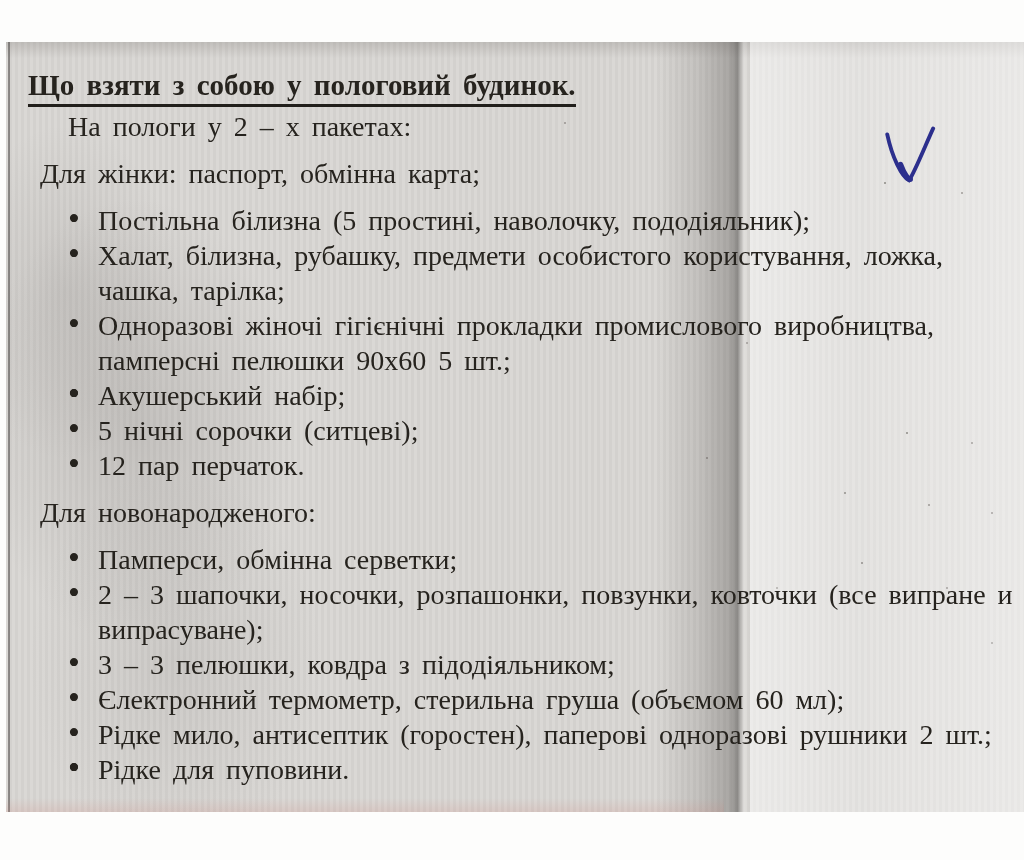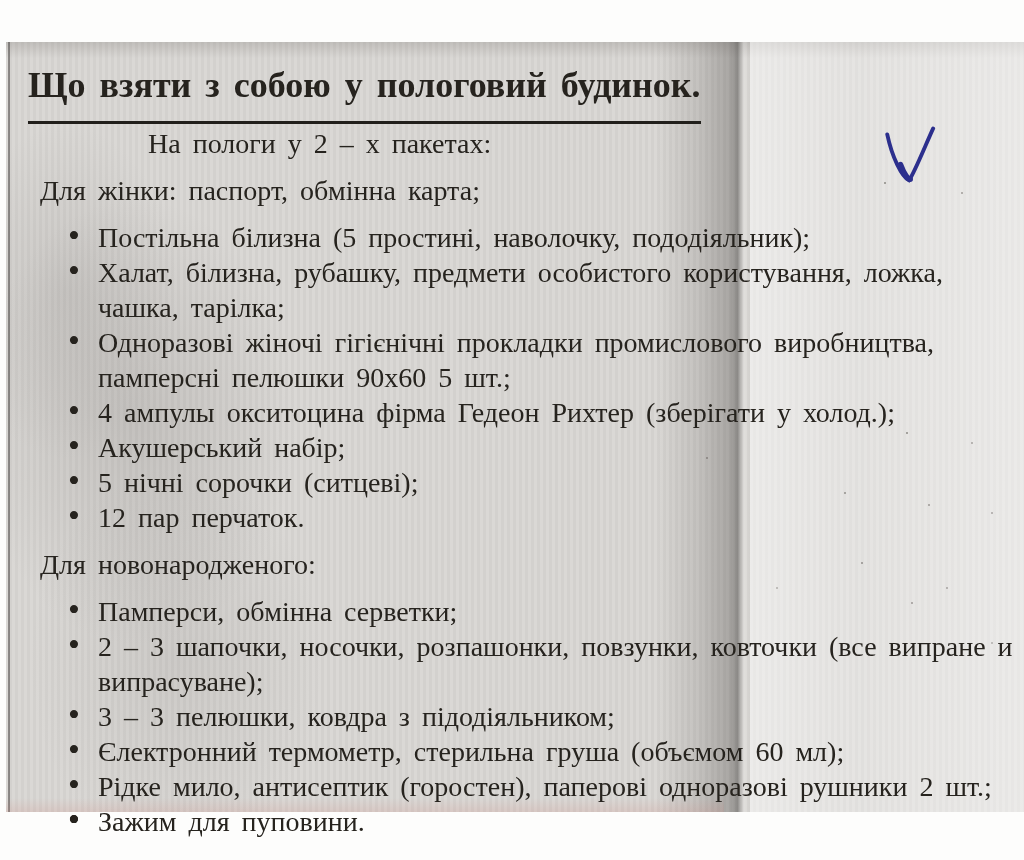--- a/index.html
+++ b/index.html
@@ -72,26 +72,26 @@
     position: relative; z-index: 2;
     padding: 26px 0 0 22px;
     color: #26231e;
     font-size: 28px;
     line-height: 35px;
     word-spacing: 5px;
   }
   .title {
     display: inline-block;
     font-weight: bold;
-    font-size: 36px;
+    font-size: 29px;
     border-bottom: 3px solid #211f1b;
-    padding-bottom: 18px;
+    padding-bottom: 1px;
     margin-bottom: 2px;
   }
-  .subtitle { margin-left: 120px; }
+  .subtitle { margin-left: 40px; }
   .sec-heading { margin: 12px; }
   ul.list {
     list-style: none;
     margin: 0; padding: 0;
   }
   ul.list li {
     position: relative;
     padding-left: 70px;
     max-width: 926px;
   }
@@ -120,30 +120,30 @@
     <div>
       <span class="title">Що взяти з собою у пологовий будинок.</span>
     </div>
     <div class="subtitle">На пологи у 2 – х пакетах:</div>
 
     <div class="sec-heading">Для жінки: паспорт, обмінна карта;</div>
     <ul class="list">
       <li><span class="bullet">•</span><span>Постільна білизна (5 простині, наволочку, пододіяльник);</span></li>
       <li><span class="bullet">•</span><span>Халат, білизна, рубашку, предмети особистого користування, ложка, чашка, тарілка;</span></li>
       <li><span class="bullet">•</span><span>Одноразові жіночі гігієнічні прокладки промислового виробництва, памперсні пелюшки 90х60 5 шт.;</span></li>
-      <li><span class="bullet">•</span><span>4 ампулы окситоцина фірма Гедеон Рихтер (зберігати у холод.);</span></li>
+      <li><span class="bullet">•</span></li>
       <li><span class="bullet">•</span><span>Акушерський набір;</span></li>
       <li><span class="bullet">•</span><span>5 нічні сорочки (ситцеві);</span></li>
       <li><span class="bullet">•</span><span>12 пар перчаток.</span></li>
     </ul>
 
     <div class="sec-heading">Для новонародженого:</div>
     <ul class="list">
       <li><span class="bullet">•</span><span>Памперси, обмінна серветки;</span></li>
       <li><span class="bullet">•</span><span>2 – 3 шапочки, носочки, розпашонки, повзунки, ковточки (все випране и випрасуване);</span></li>
       <li><span class="bullet">•</span><span>3 – 3 пелюшки, ковдра з підодіяльником;</span></li>
       <li><span class="bullet">•</span><span>Єлектронний термометр, стерильна груша (объємом 60 мл);</span></li>
       <li><span class="bullet">•</span><span>Рідке мило, антисептик (горостен), паперові одноразові рушники 2 шт.;</span></li>
       <li><span class="bullet">•</span></li>
-      <li><span class="bullet">•</span><span>Зажим для пуповини.</span></li>
+      <li><span class="bullet">•</span><span>Рідке для пуповини.</span></li>
     </ul>
   </div>
 </div>
 
 </body></html>

